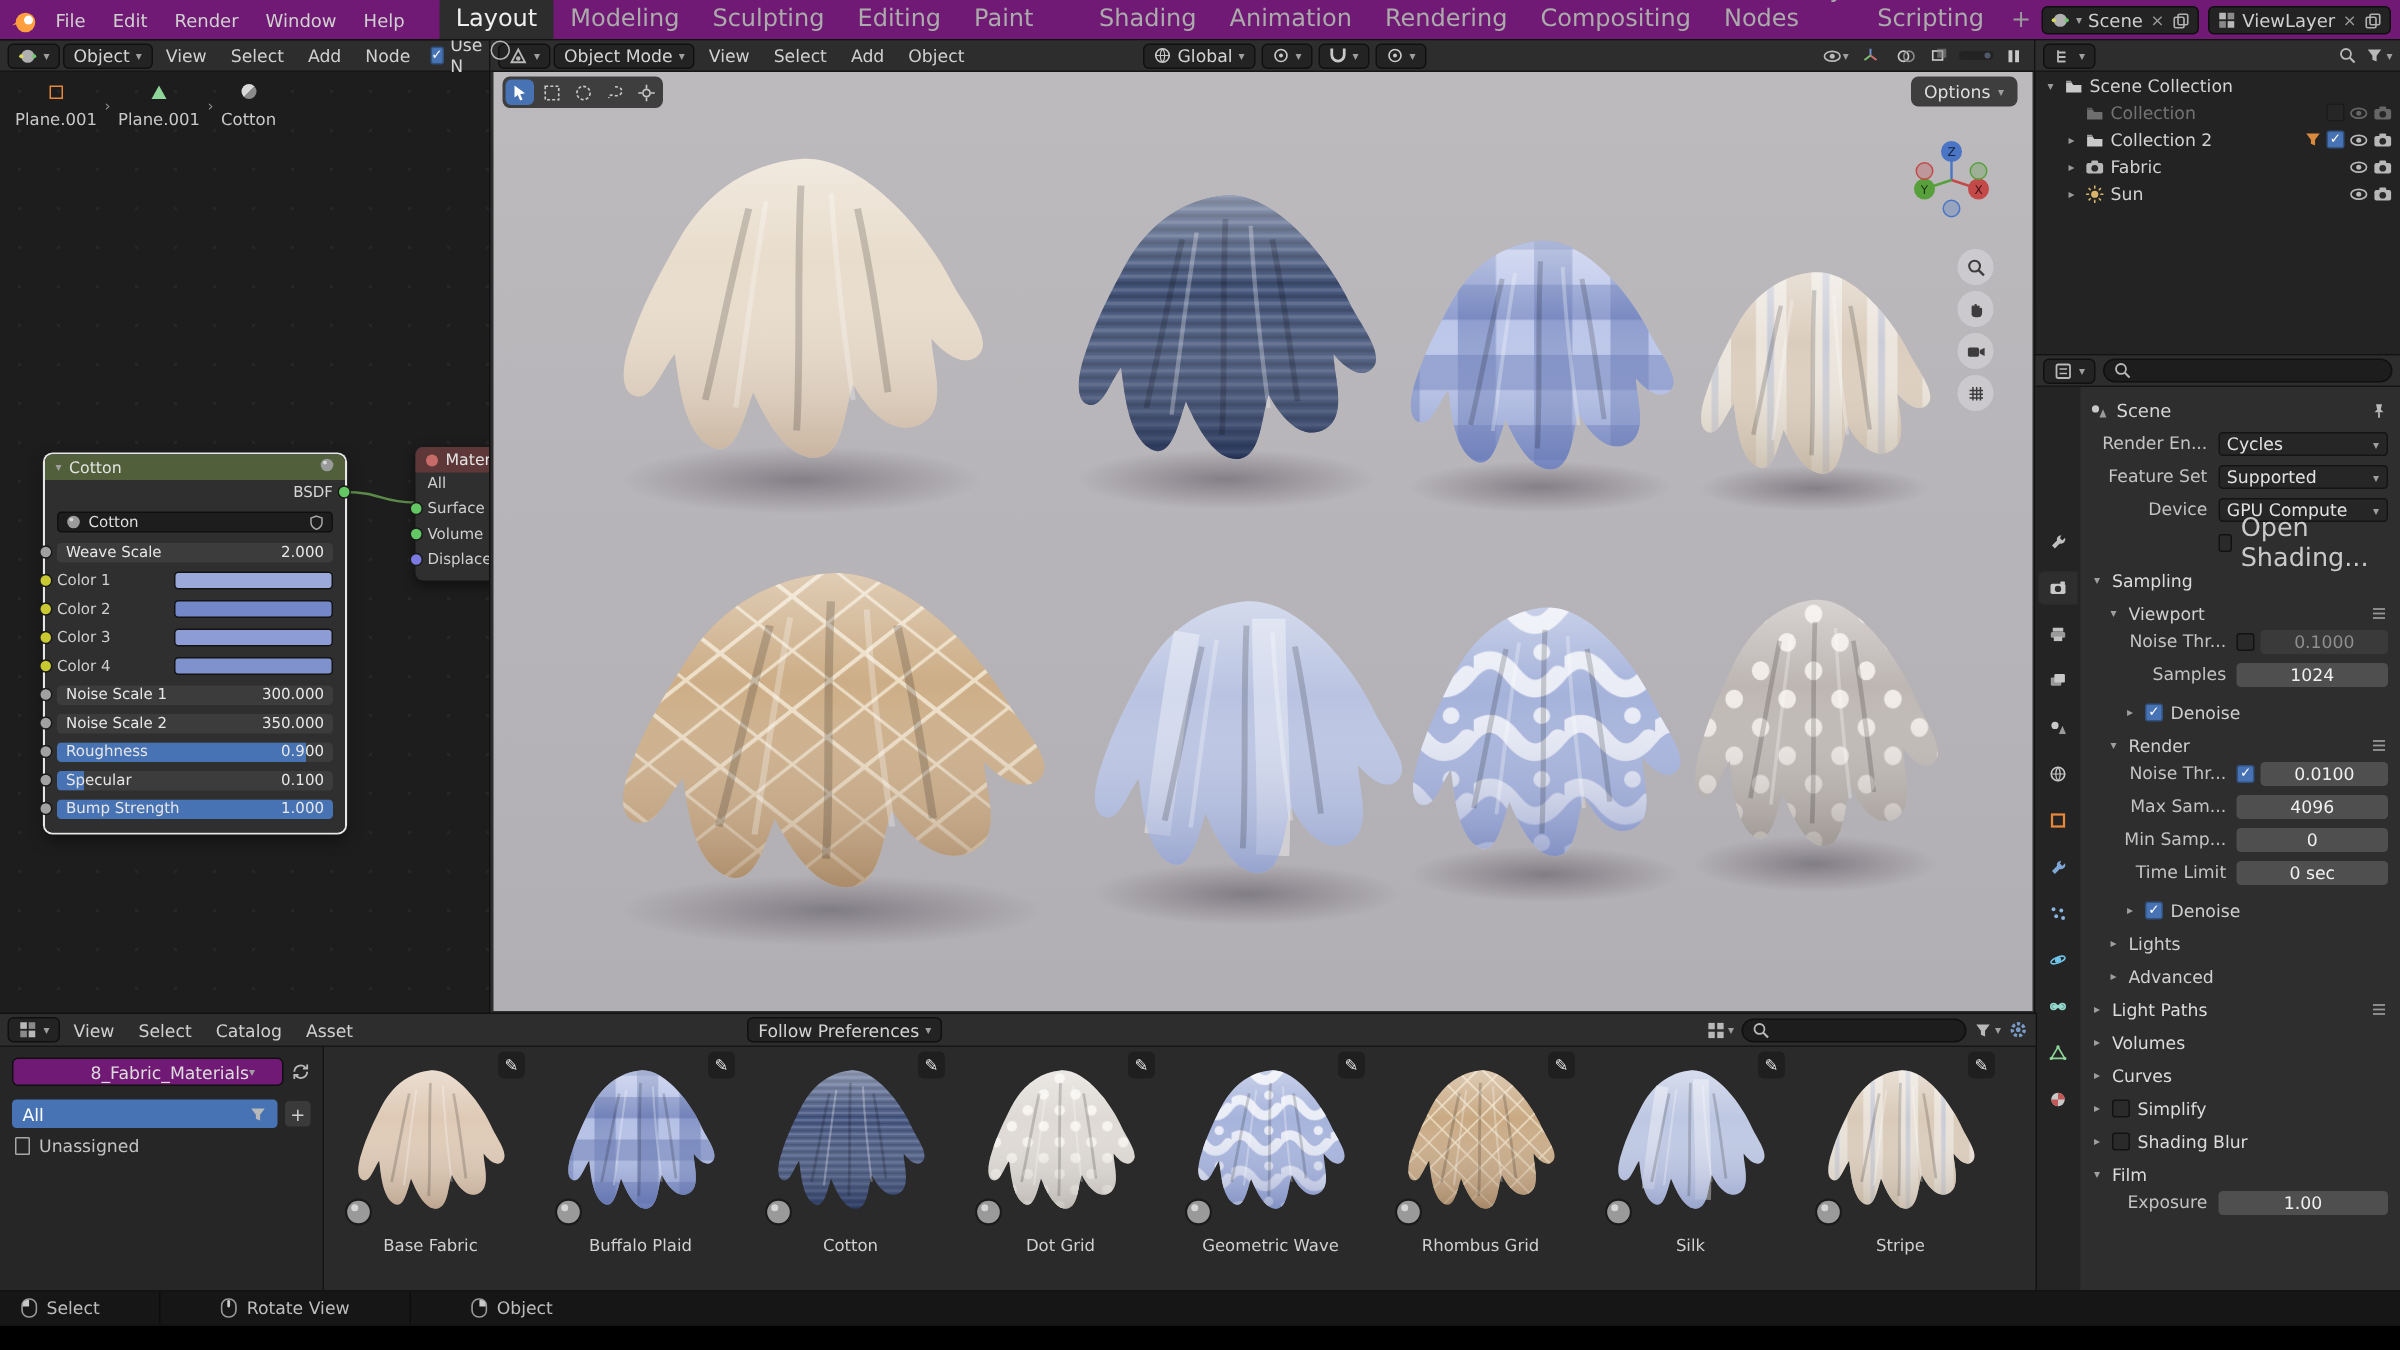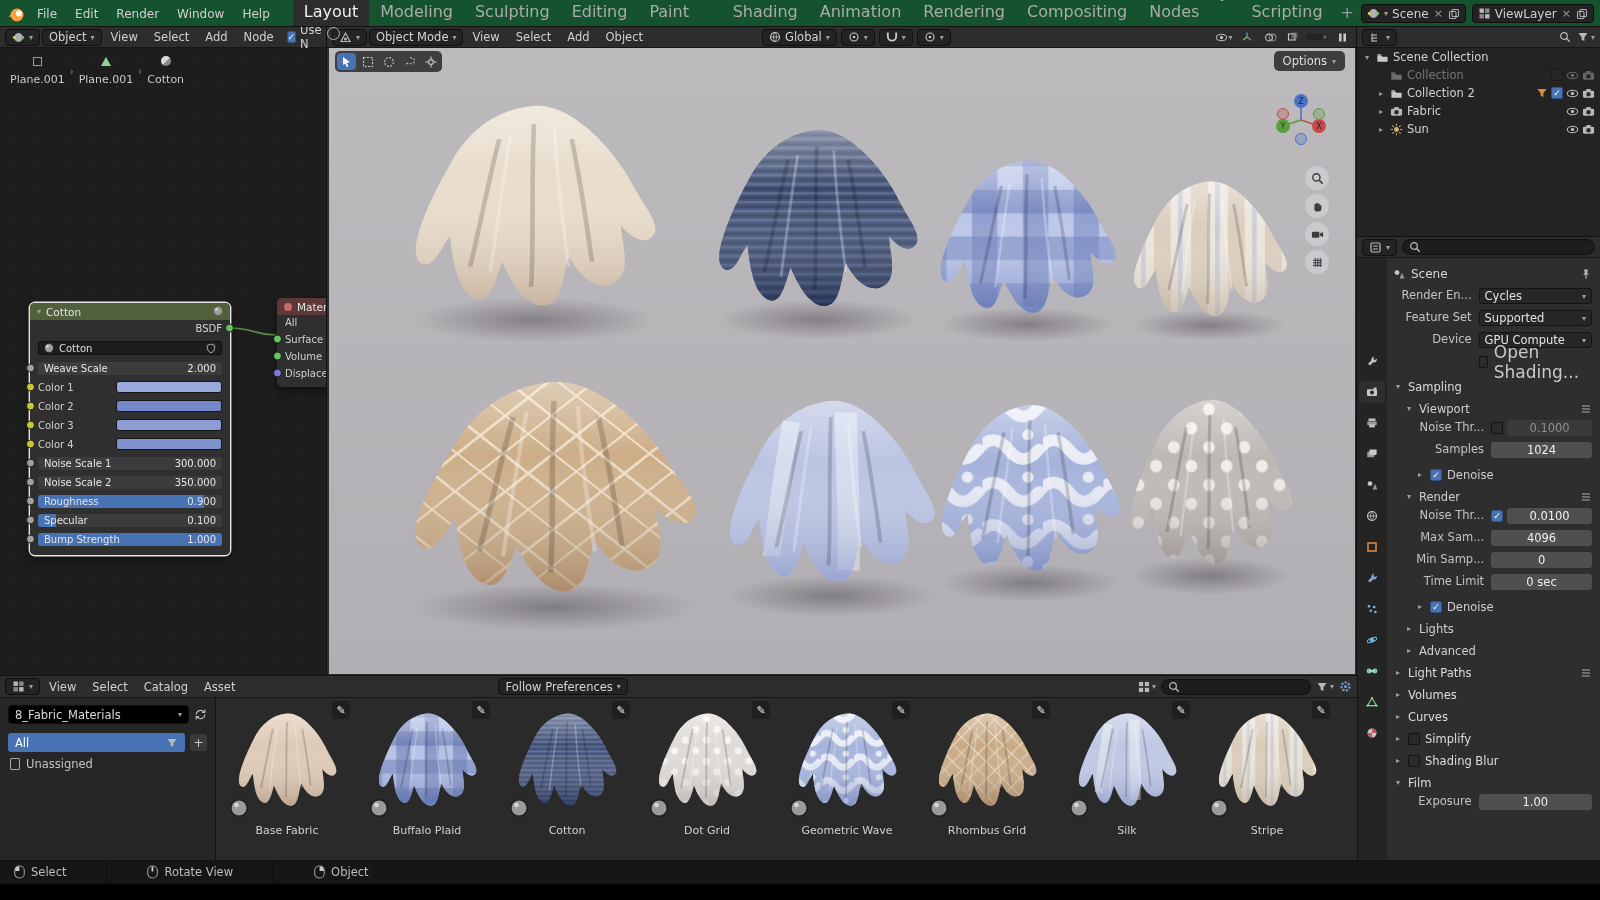--- a/index.html
+++ b/index.html
@@ -1,21 +1,21 @@
 <!DOCTYPE html>
 <html><head>
 <meta charset="utf-8">
 <style>
   html,body{margin:0;padding:0;background:#000;}
   *{box-sizing:border-box;user-select:none;}
   .app{position:relative;width:1600px;height:900px;background:#000;overflow:hidden;
        font-family:"DejaVu Sans","Liberation Sans",sans-serif;font-size:12px;color:#d4d4d4;}
   .region{position:absolute;box-shadow:0 0 0 1px #121212;}
   
-  .topbar{left:0;top:0;width:1600px;height:27px;background:#14532d;display:flex;align-items:center;padding:0 6px;}
+  .topbar{left:0;top:0;width:1600px;height:27px;background:#701a75;display:flex;align-items:center;padding:0 6px;}
   .tbm{padding:3px 9px;border-radius:4px;color:#d0d0d0;cursor:default;}
   .tabs{display:flex;align-items:flex-end;margin-left:14px;height:27px;}
   .tab{padding:5px 11px 6px;color:#ababab;border-radius:5px 5px 0 0;font-size:16px;}
   .tab.active{background:#2d2d2d;color:#efefef;}
   .tab.add{color:#9a9a9a;padding:5px 7px;}
   .tb-right{margin-left:auto;display:flex;gap:6px;align-items:center;}
   .tb-sel{display:flex;align-items:center;gap:4px;background:#232323;border:1px solid #0f0f0f;border-radius:4px;height:19px;padding:0 5px;color:#cfcfcf;}
   .tb-sel .x{color:#9a9a9a;padding:0 1px;font-size:11px;}
   
   .shader{left:0;top:27px;width:327px;height:649px;background:#1d1d1d;overflow:hidden;}
@@ -106,21 +106,21 @@
   .psub{color:#cfcfcf;}
   .preset{opacity:.8;}
   
   .assets{left:0;top:676px;width:1357px;height:185px;background:#2a2a2a;}
   .assets .rhead{height:22px;}
   .ab-center{margin-left:auto;margin-right:auto;}
   .ab-right{display:flex;align-items:center;gap:5px;margin-left:auto;}
   .absearch{display:flex;align-items:center;gap:5px;background:#1d1d1d;border:1px solid #101010;border-radius:9px;height:16px;width:150px;padding:0 6px;}
   .ab-side{position:absolute;left:0;top:22px;bottom:0;width:216px;background:#262626;border-right:1px solid #141414;padding:7px 8px 0;}
   .librow{display:flex;align-items:center;gap:5px;}
-  .libdd{flex:1;display:flex;align-items:center;justify-content:space-between;background:#000000;border:1px solid #101010;border-radius:4px;height:19px;padding:0 6px;font-size:11.5px;color:#dcdcdc;}
+  .libdd{flex:1;display:flex;align-items:center;justify-content:flex-end;background:#701a75;border:1px solid #101010;border-radius:4px;height:19px;padding:0 18px;font-size:11.5px;color:#dcdcdc;}
   .catrow{display:flex;align-items:center;gap:5px;height:19px;margin-top:9px;font-size:11.5px;}
   .catall{flex:1;display:flex;align-items:center;background:#4772b3;border-radius:3px;height:19px;padding:0 7px;color:#fff;}
   .catplus{width:17px;height:17px;border-radius:3px;background:#3a3a3a;color:#cfcfcf;display:flex;align-items:center;justify-content:center;font-size:12px;}
   .catrow2{display:flex;align-items:center;gap:6px;height:18px;margin-top:3px;color:#c3c3c3;font-size:11.5px;padding-left:2px;}
   .cardic{width:10px;height:12px;border:1.2px solid #a8a8a8;border-radius:1px;display:inline-block;}
   .cards{position:absolute;left:228px;top:27px;display:flex;gap:22px;}
   .card{position:relative;width:118px;}
   .thumb{position:relative;width:118px;height:118px;}
   .thumb svg{width:100%;height:100%;display:block;}
   .editbadge{position:absolute;right:-4px;top:-2px;width:18px;height:18px;border-radius:4px;background:rgba(30,30,30,.9);color:#e6e6e6;font-size:11px;display:flex;align-items:center;justify-content:center;}

